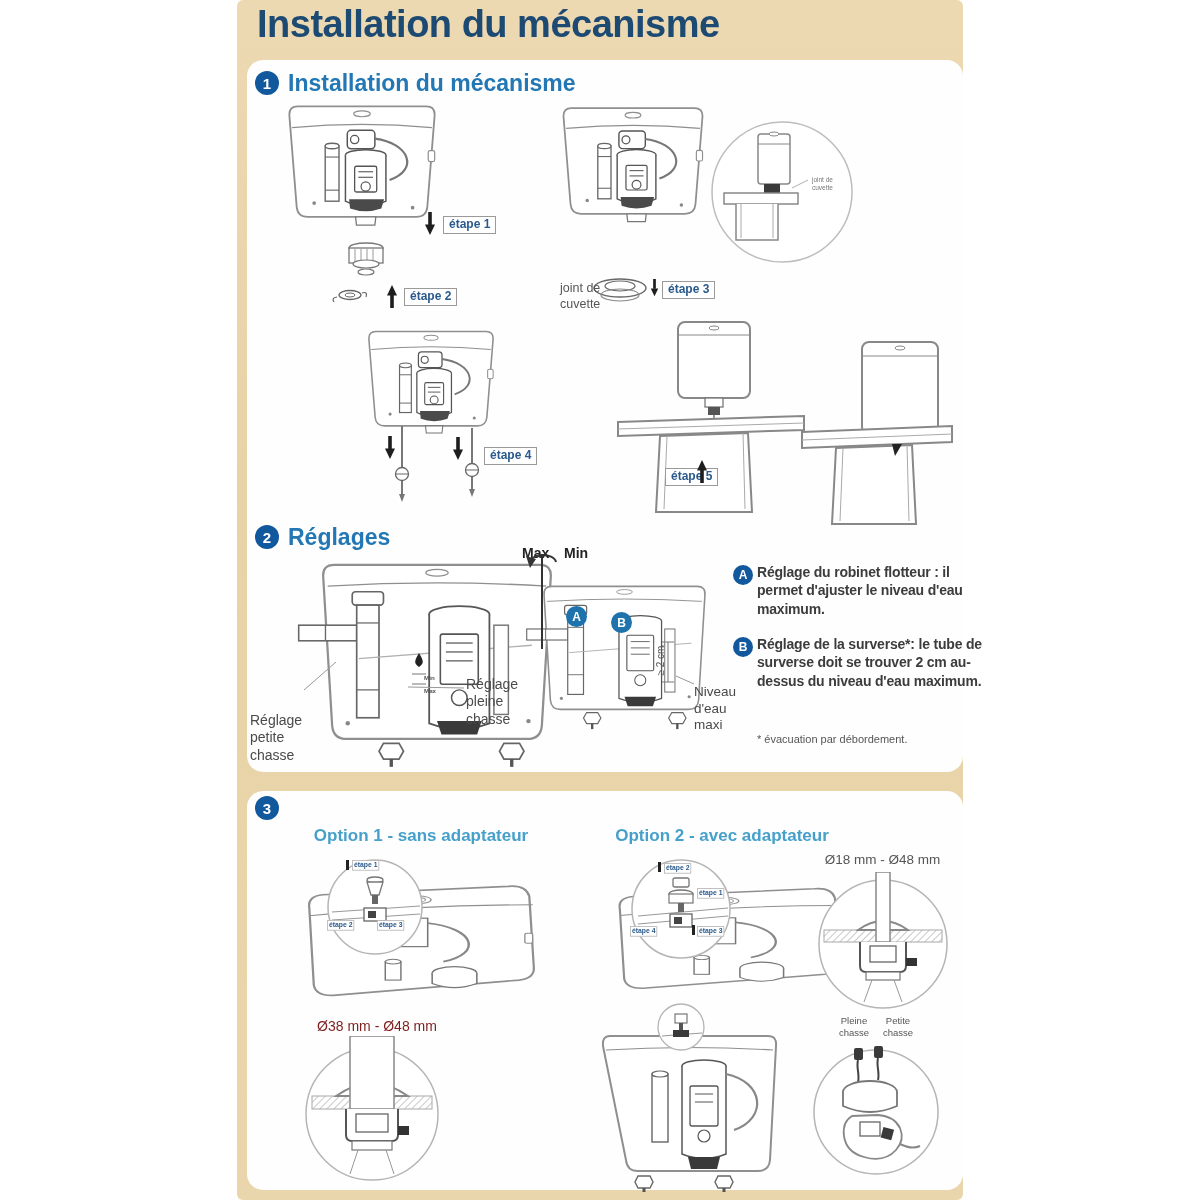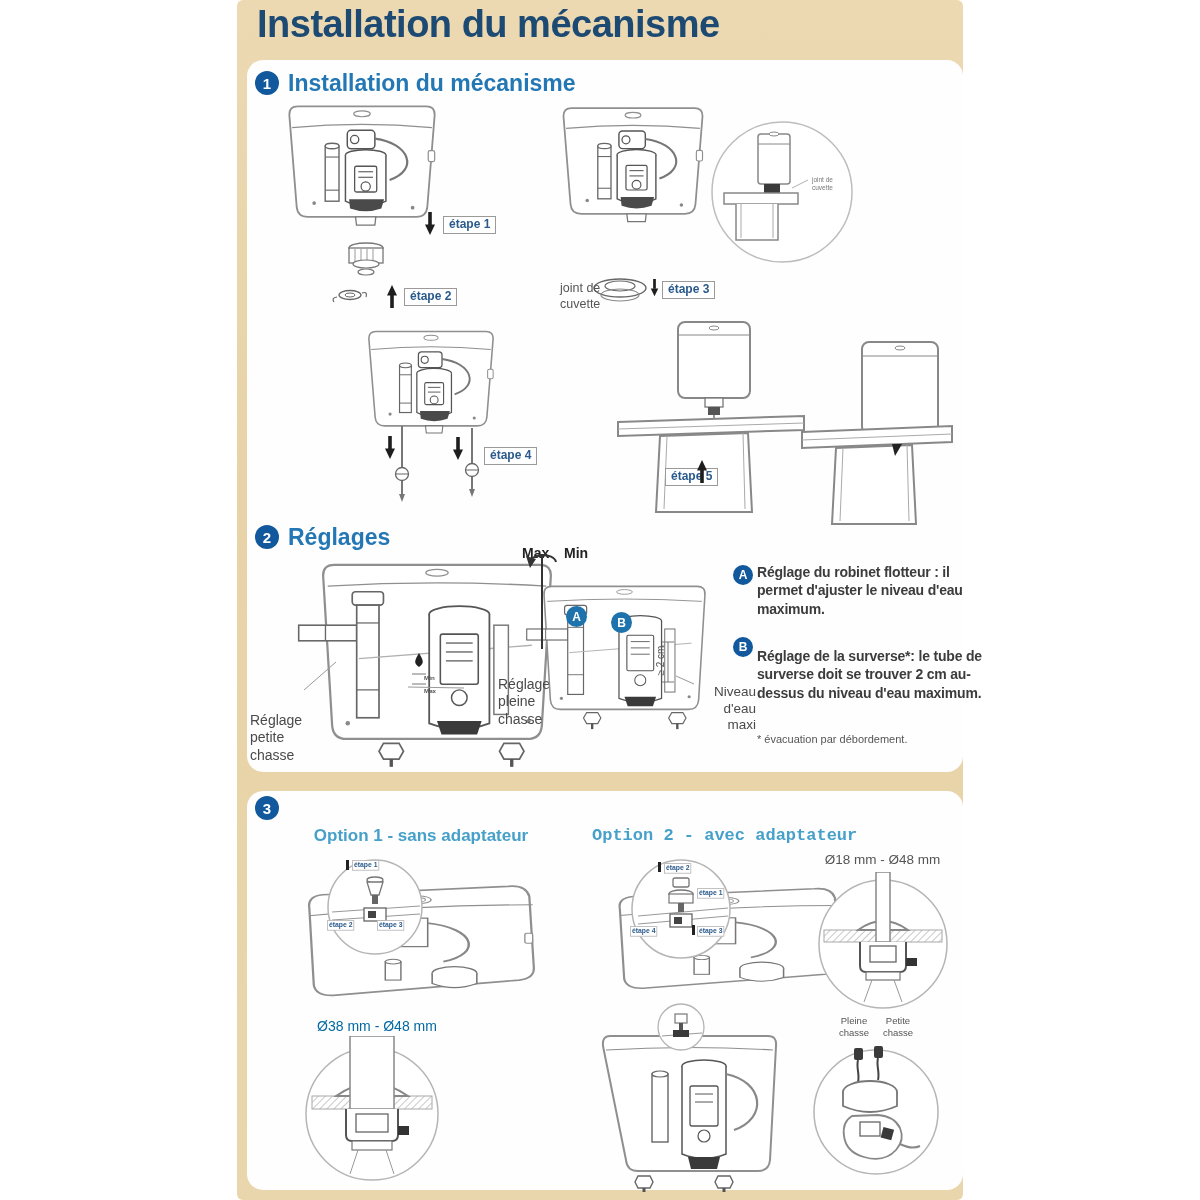--- a/index.html
+++ b/index.html
@@ -234,21 +234,21 @@
 
   <svg class="abs" style="left:292px;top:556px;" width="300" height="222">
     <use href="#sym-cistern-front" width="290" height="212"></use>
     <path d="M127,97 c4,7 6,10 0,14 c-6,-4 -4,-7 0,-14" fill="#222"></path>
     <line x1="120" y1="118" x2="134" y2="118" stroke="#777" stroke-width="1"></line>
     <line x1="120" y1="128" x2="134" y2="128" stroke="#777" stroke-width="1"></line>
   </svg>
   <div class="microlbl" style="left:424px;top:674px;">Min</div>
   <div class="microlbl" style="left:424px;top:687px;">Max</div>
   <div class="lbl" style="left:250px;top:712px;width:80px;">Réglage petite chasse</div>
-  <div class="lbl" style="left:466px;top:676px;width:82px;margin-left:32px;">Réglage pleine chasse</div>
+  <div class="lbl" style="left:466px;top:676px;width:82px;">Réglage pleine chasse</div>
 
   <svg class="abs" style="left:248px;top:540px;" width="706" height="235" style2="" pointer-events="none">
     <line x1="56" y1="150" x2="88" y2="122" stroke="#999" stroke-width="1"></line>
     <line x1="216" y1="148" x2="160" y2="147" stroke="#999" stroke-width="1"></line>
     <line x1="446" y1="149" x2="420" y2="140" stroke="#999" stroke-width="1"></line>
   </svg>
 
   <div class="lbl-b" style="left:522px;top:545px;">Max</div>
   <div class="lbl-b" style="left:564px;top:545px;">Min</div>
 
@@ -258,51 +258,51 @@
     <path d="M12,20 A13,8 0 1 1 38,18" fill="none" stroke="#333" stroke-width="2"></path>
     <path d="M8,12 L12,24 L18,15 Z" fill="#333"></path>
     <line x1="150" y1="98" x2="150" y2="138" stroke="#777" stroke-width="1"></line>
     <line x1="144" y1="98" x2="156" y2="98" stroke="#777" stroke-width="1"></line>
     <line x1="144" y1="138" x2="156" y2="138" stroke="#777" stroke-width="1"></line>
     <line x1="158" y1="132" x2="176" y2="140" stroke="#999" stroke-width="1"></line>
   </svg>
   <div class="abbadge" style="left:566px;top:606px;">A</div>
   <div class="abbadge" style="left:611px;top:612px;">B</div>
   <div class="vtext" style="left:642px;top:652px;width:36px;">≥ 2 cm</div>
-  <div class="lbl" style="left:694px;top:684px;width:62px;font-size:13.5px;text-align:right;">Niveau d'eau maxi</div>
+  <div class="lbl" style="left:694px;top:684px;width:62px;font-size:13.5px;">Niveau d'eau maxi</div>
 
   <div class="notebadge" style="left:733px;top:565px;">A</div>
   <div class="note" style="left:757px;top:563px;">Réglage du robinet flotteur&nbsp;: il permet d'ajuster le niveau d'eau maximum.</div>
   <div class="notebadge" style="left:733px;top:637px;">B</div>
-  <div class="note" style="left:757px;top:635px;margin-top:12px;">Réglage de la surverse*: le tube de surverse doit se trouver 2 cm au-dessus du niveau d'eau maximum.</div>
+  <div class="note" style="left:757px;top:635px;">Réglage de la surverse*: le tube de surverse doit se trouver 2 cm au-dessus du niveau d'eau maximum.</div>
   <div class="foot" style="left:757px;top:733px;text-align:center;">* évacuation par débordement.</div>
 
   <div class="nbadge" style="left:255px;top:796px;">3</div>
   <div class="opt-title" style="left:296px;top:826px;width:250px;">Option 1 - sans adaptateur</div>
-  <div class="opt-title" style="left:592px;top:826px;width:260px;font-family:Liberation Mono, monospace;">Option 2 - avec adaptateur</div>
+  <div class="opt-title" style="left:592px;top:826px;width:260px;">Option 2 - avec adaptateur</div>
 
   <svg class="abs" style="left:282px;top:850px;" width="280" height="165">
     <svg x="5" y="18" width="268" height="138" viewBox="0 0 240 165" preserveAspectRatio="none">
         <use href="#sym-cistern-3q" width="240" height="165"></use>
       </svg>
     <circle cx="93" cy="57" r="47" fill="#fff" stroke="#b5b5b5" stroke-width="1.5"></circle>
     <path d="M50,62 L138,56" stroke="#999" stroke-width="1"></path>
     <path d="M50,70 L138,64" stroke="#999" stroke-width="1"></path>
     <ellipse cx="93" cy="30" rx="8" ry="3" fill="#fff" stroke="#777" stroke-width="1.3"></ellipse>
     <path d="M85,32 L101,32 L97,45 L89,45 Z" fill="#fff" stroke="#777" stroke-width="1.3"></path>
     <rect x="90" y="45" width="6" height="9" fill="#666"></rect>
     <rect x="82" y="58" width="22" height="13" fill="#fff" stroke="#666" stroke-width="1.3"></rect>
     <rect x="86" y="61" width="8" height="7" fill="#444"></rect>
   </svg>
   <div class="tick" style="left:346px;top:860px;"></div>
   <div class="etape-sm" style="left:352px;top:858px;">étape 1</div>
   <div class="etape-sm" style="left:327px;top:918px;">étape 2</div>
   <div class="etape-sm" style="left:377px;top:918px;">étape 3</div>
 
-  <div class="lbl" style="left:312px;top:1018px;width:130px;text-align:center;color:#0369a1;">Ø38 mm - Ø48 mm</div>
+  <div class="lbl" style="left:312px;top:1018px;width:130px;text-align:center;color:#7f1d1d;">Ø38 mm - Ø48 mm</div>
   <svg class="abs" style="left:300px;top:1036px;" width="146" height="150">
     <circle cx="72" cy="78" r="66" fill="#fff" stroke="#b5b5b5" stroke-width="1.5"></circle>
     <rect x="12" y="60" width="120" height="13" fill="url(#hatch)" stroke="#a8a8a8" stroke-width="1"></rect>
     <path d="M36,60 Q72,35 108,60 Z" fill="#fff" stroke="#888" stroke-width="1.8"></path>
     <rect x="50" y="0" width="44" height="73" fill="#fff" stroke="#888" stroke-width="1.5"></rect>
     <path d="M46,73 L46,99 Q46,105 52,105 L92,105 Q98,105 98,99 L98,73" fill="#fff" stroke="#555" stroke-width="2"></path>
     <rect x="56" y="78" width="32" height="18" fill="none" stroke="#666" stroke-width="1.3"></rect>
     <rect x="98" y="90" width="11" height="9" fill="#333"></rect>
     <rect x="52" y="105" width="40" height="9" fill="#fff" stroke="#777" stroke-width="1.2"></rect>
     <line x1="58" y1="114" x2="50" y2="138" stroke="#999" stroke-width="1"></line>

